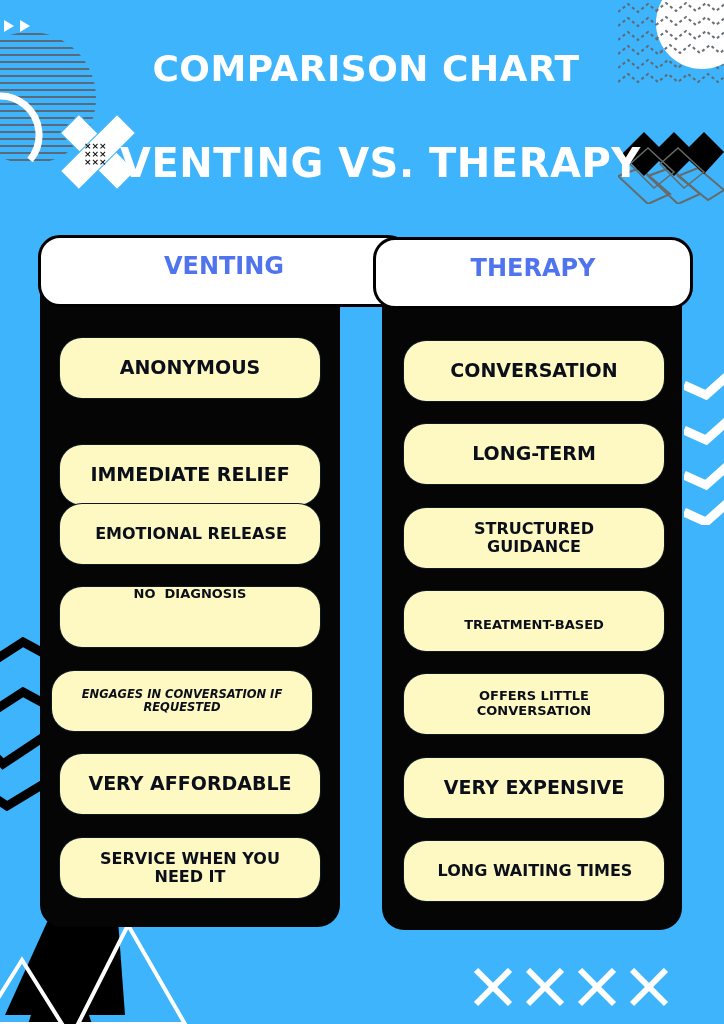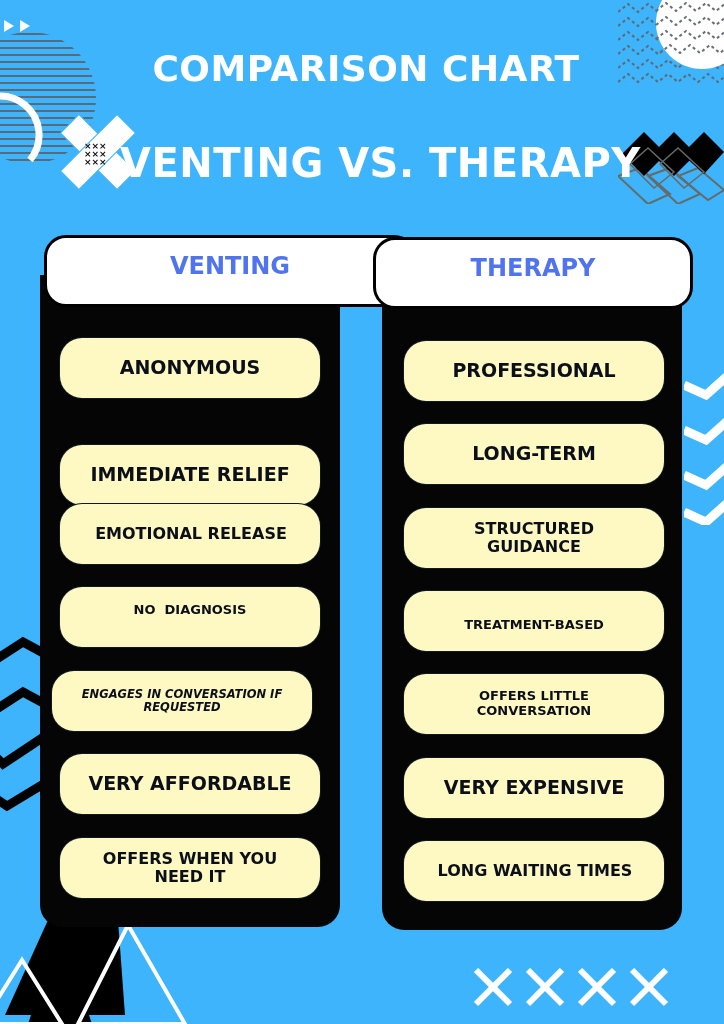--- a/index.html
+++ b/index.html
@@ -43,21 +43,21 @@
     border-radius: 22px;
     height: 72px;
     display: flex;
     align-items: flex-start;
     justify-content: center;
     padding-top: 14px;
     color: #4f74ee;
     font-weight: bold;
     font-size: 24px;
   }
-  .hdr-left { left: 44px; top: 235px; width: 372px; }
+  .hdr-left { left: 38px; top: 235px; width: 372px; }
   .hdr-right { left: 373px; top: 237px; width: 320px; }
 
   .pill {
     width: 260px;
     height: 60px;
     background: #fef9c3;
     border-radius: 22px;
     display: flex;
     align-items: center;
     justify-content: center;
@@ -203,29 +203,29 @@
 <div class="abs title-main">VENTING VS. THERAPY</div>
 
 <div class="abs column col-left"></div>
 <div class="abs col-header hdr-left">
   <span>VENTING</span>
 </div>
 
 <div class="abs pill pill-lg" style="left:60px;top:338px;">ANONYMOUS</div>
 <div class="abs pill pill-lg" style="left:60px;top:421px;margin-top:24px;">IMMEDIATE RELIEF</div>
 <div class="abs pill pill-md" style="left:60px;top:504px;">EMOTIONAL RELEASE</div>
-<div class="abs pill pill-sm" style="left:60px;top:587px;align-items:flex-start;padding-top:16px;white-space:pre;">NO  DIAGNOSIS</div>
+<div class="abs pill pill-sm" style="left:60px;top:587px;align-items:flex-start;white-space:pre;">NO  DIAGNOSIS</div>
 <div class="abs pill pill-xs" style="left:52px;top:671px;font-style:italic;">ENGAGES IN CONVERSATION IF REQUESTED</div>
 <div class="abs pill pill-lg" style="left:60px;top:754px;">VERY AFFORDABLE</div>
-<div class="abs pill pill-md" style="left:60px;top:838px;padding:0 28px;">OFFERS WHEN YOU NEED IT</div>
+<div class="abs pill pill-md" style="left:60px;top:838px;padding:0 28px;">SERVICE WHEN YOU NEED IT</div>
 
 <div class="abs column col-right"></div>
 <div class="abs col-header hdr-right">
   <span>THERAPY</span>
 </div>
 
-<div class="abs pill pill-lg" style="left:404px;top:341px;">PROFESSIONAL</div>
+<div class="abs pill pill-lg" style="left:404px;top:341px;">CONVERSATION</div>
 <div class="abs pill pill-lg" style="left:404px;top:424px;">LONG-TERM</div>
 <div class="abs pill pill-md" style="left:404px;top:508px;padding:0 40px;">STRUCTURED GUIDANCE</div>
 <div class="abs pill pill-sm" style="left:404px;top:591px;align-items:flex-start;padding-top:27px;">TREATMENT-BASED</div>
 <div class="abs pill pill-sm" style="left:404px;top:674px;padding:8px 50px;">OFFERS LITTLE CONVERSATION</div>
 <div class="abs pill pill-lg" style="left:404px;top:758px;">VERY EXPENSIVE</div>
 <div class="abs pill pill-md" style="left:404px;top:841px;">LONG WAITING TIMES</div>
 
 </body></html>

